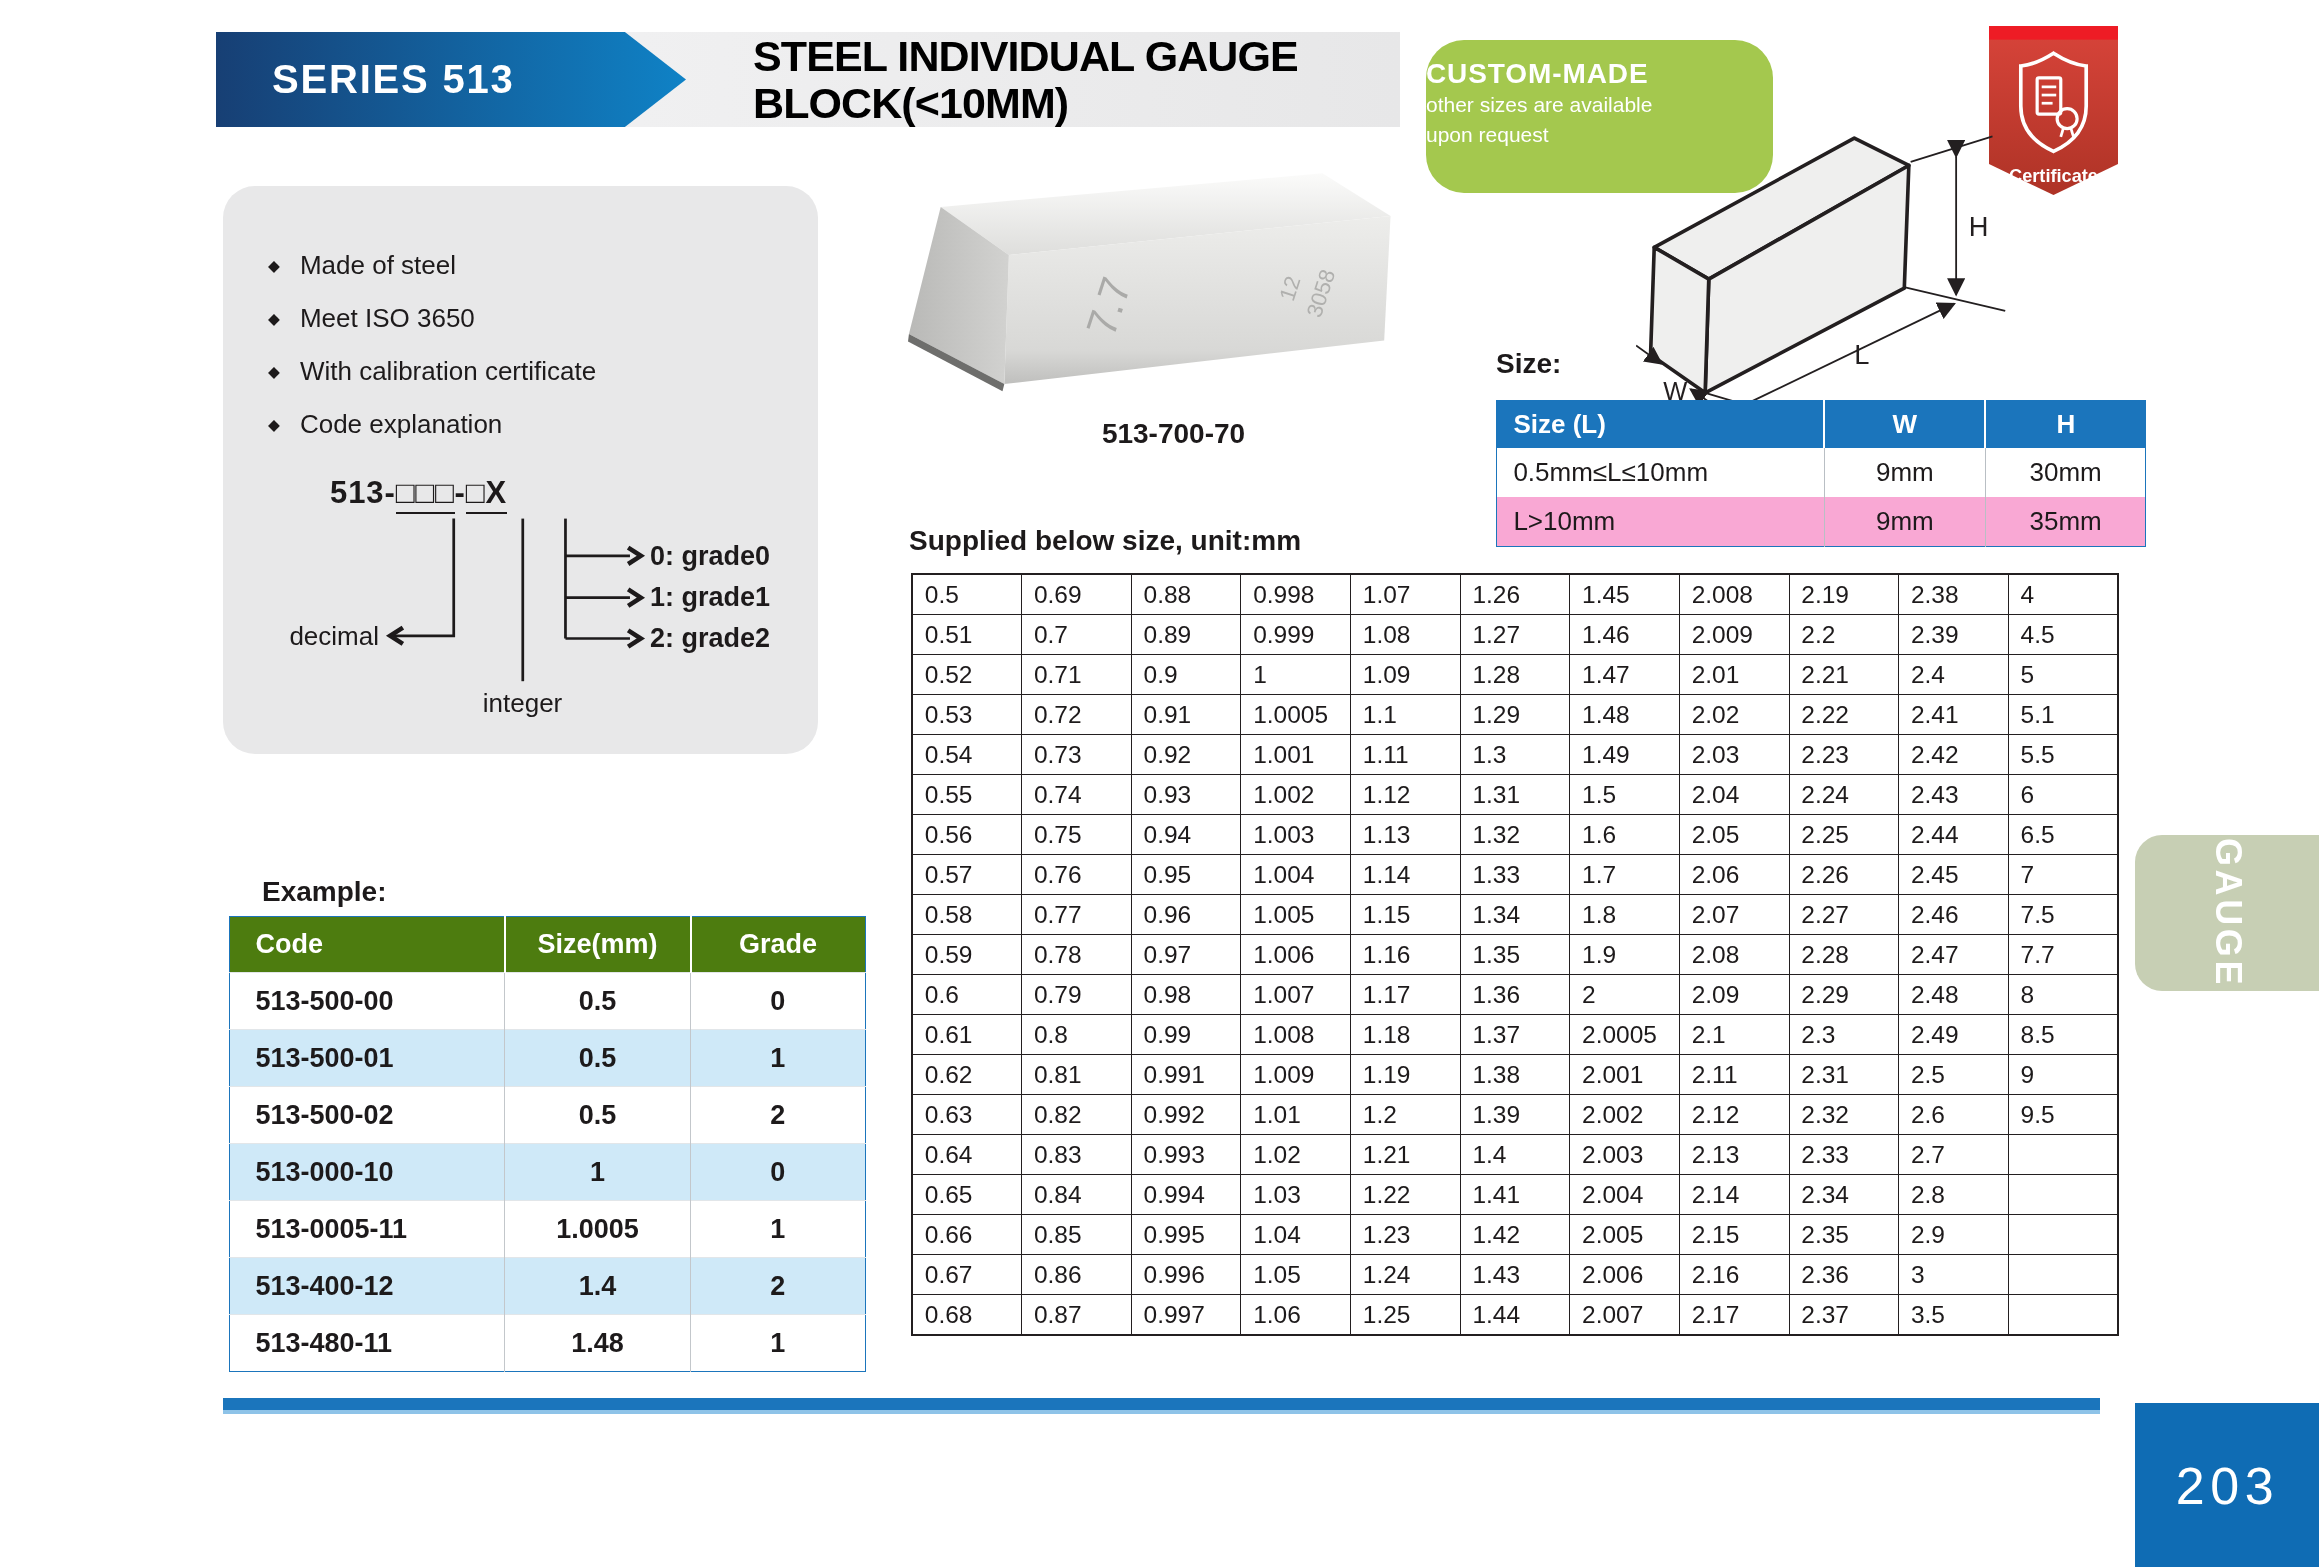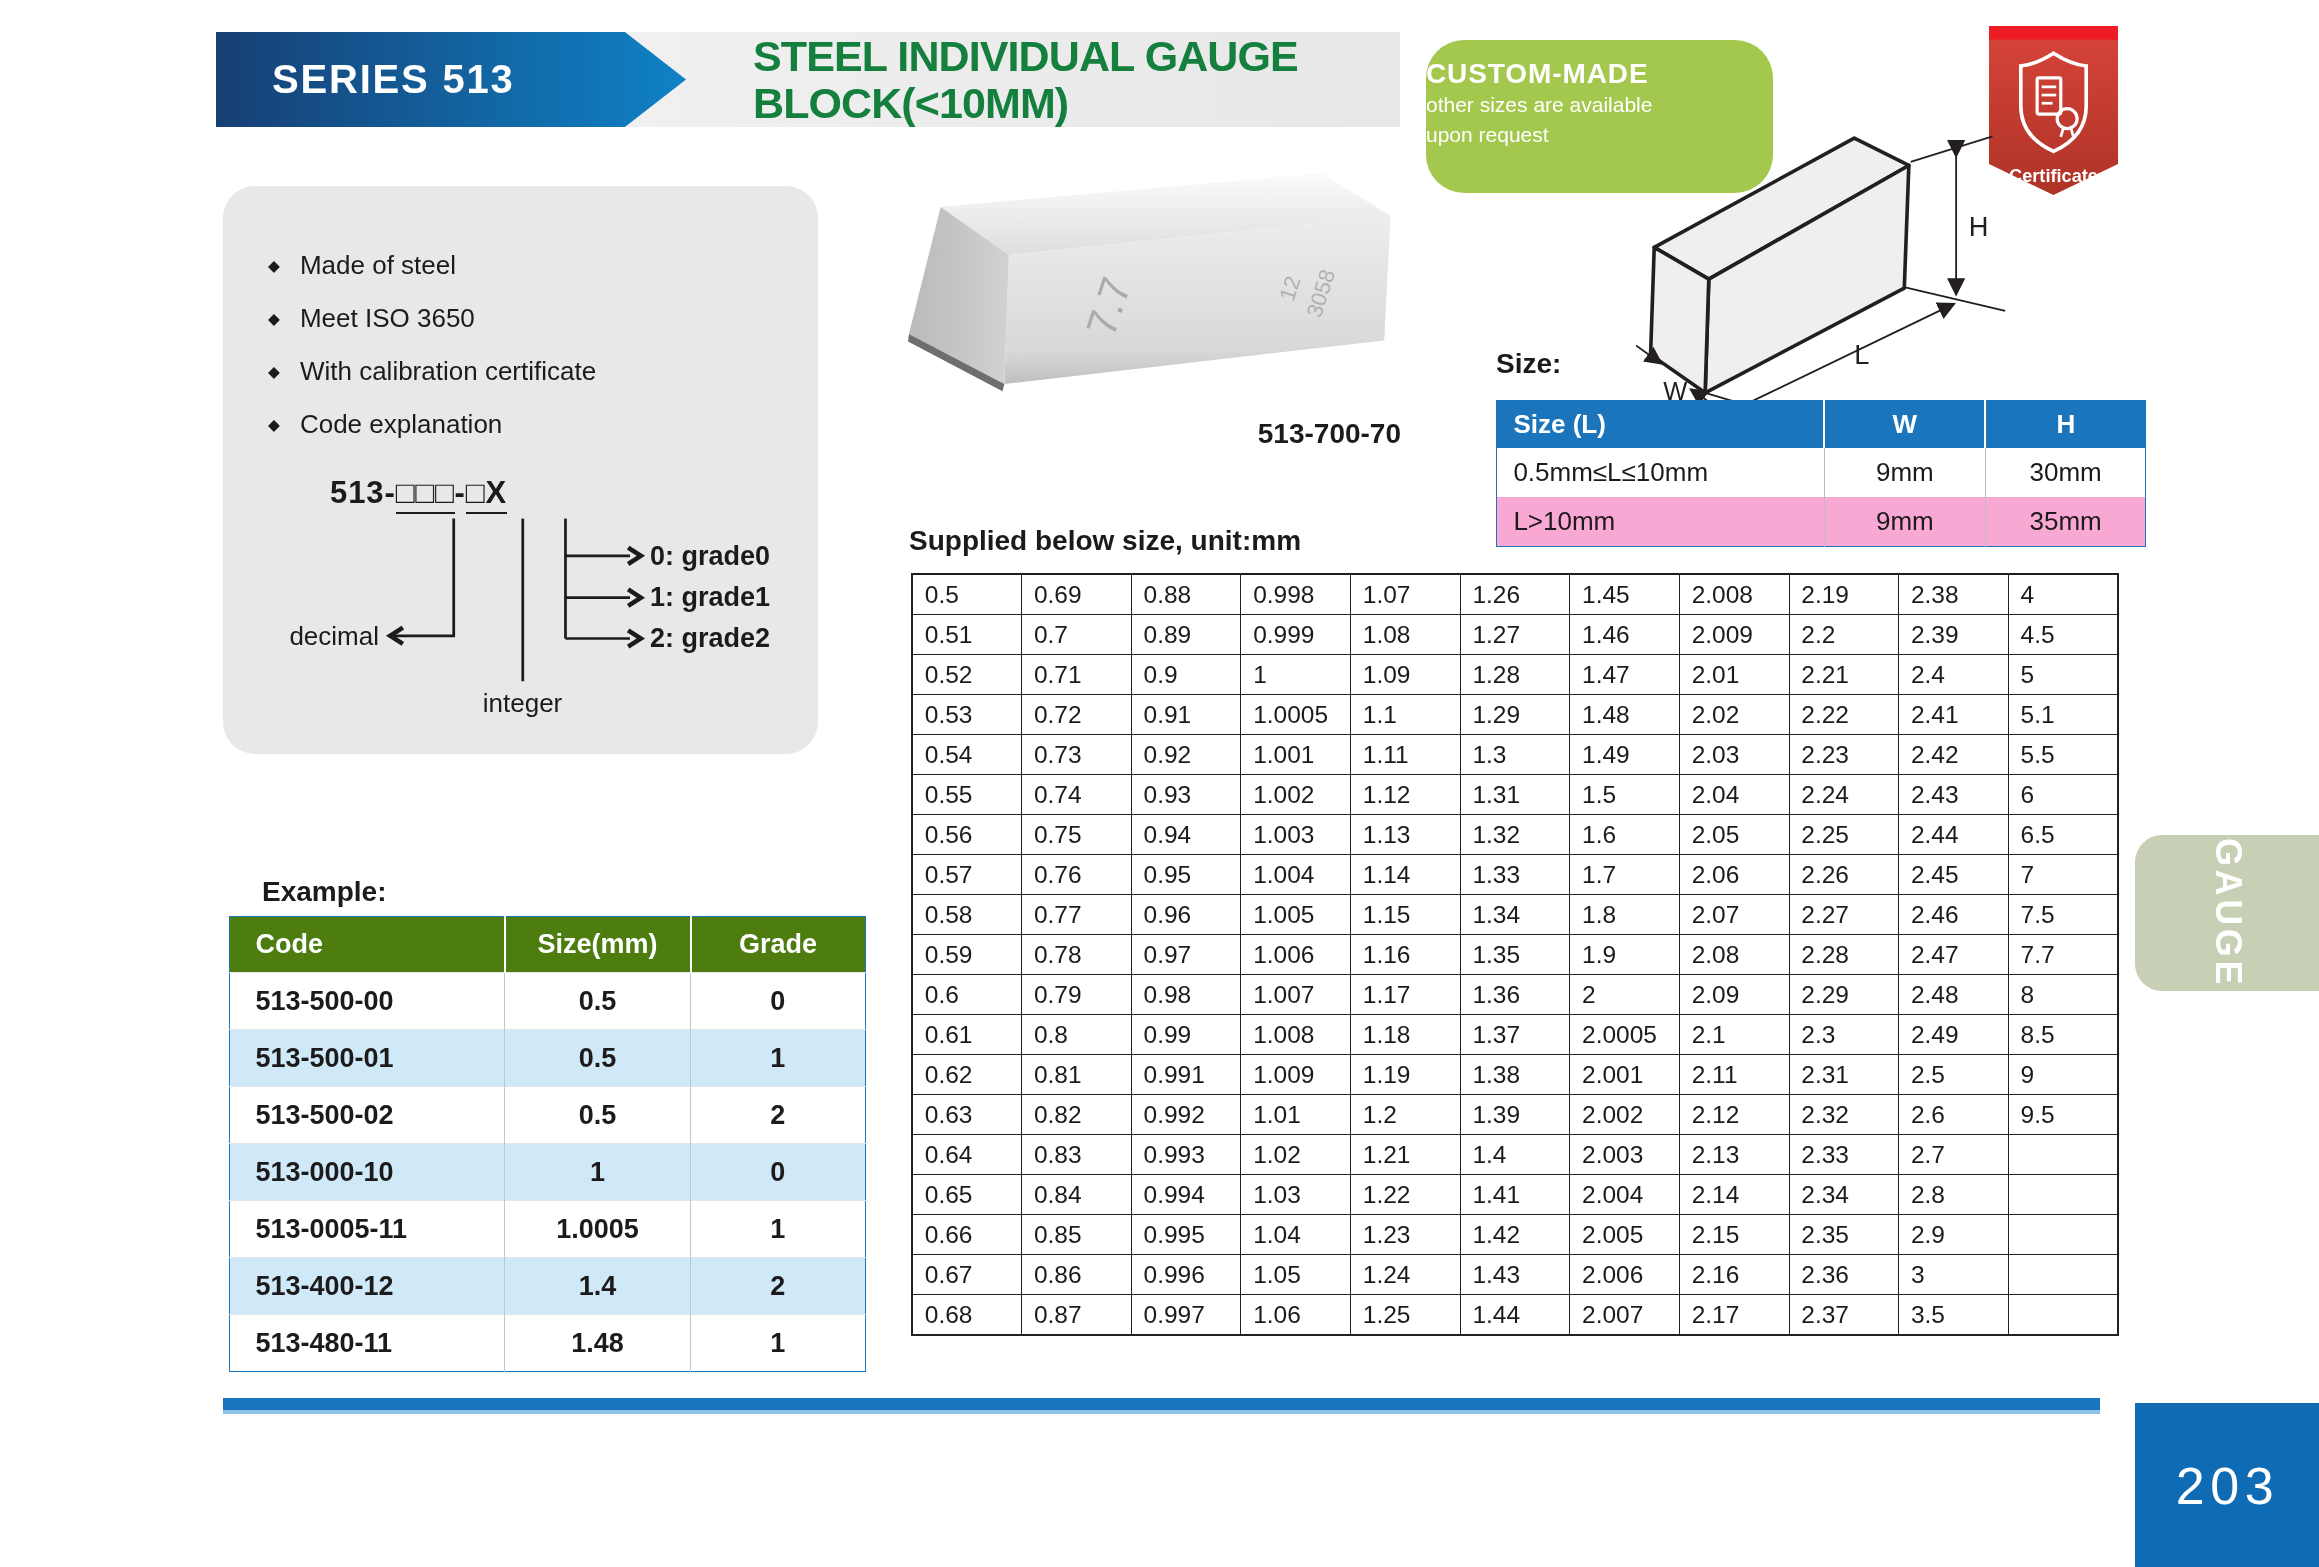--- a/index.html
+++ b/index.html
@@ -9,21 +9,21 @@
 
   
   .title-band{left:216px;top:32px;width:1184px;height:95px;
               background:linear-gradient(to right,#f5f5f6,#e7e7e8);}
   .series-arrow{left:216px;top:32px;width:470px;height:95px;
                 background:linear-gradient(90deg,#173f74,#0f82c6);
                 clip-path:polygon(0 0,87% 0,100% 50%,87% 100%,0 100%);
                 display:flex;align-items:center;}
   .series-label{color:#fff;font-weight:bold;font-size:40px;letter-spacing:1.8px;padding-left:56px;}
   .page-title{left:753px;top:33px;width:655px;font-weight:bold;font-size:43px;line-height:47px;
-              letter-spacing:-0.9px;color:#15803d;}
+              letter-spacing:-0.9px;color:#000000;}
 
   
   .bubble{left:1426px;top:40px;width:347px;height:153px;border-radius:38px;background:#a4c84e;
           color:#fff;}
   .bubble-title{font-size:28px;font-weight:bold;margin-top:18px;letter-spacing:0.9px;}
   .bubble-line{font-size:21px;line-height:30px;}
 
   
   .cert{left:1989px;top:25.5px;width:129px;height:169px;}
 
@@ -34,21 +34,21 @@
   .feature-item .diamond{font-size:15.5px;margin-right:20px;}
   .code-line{position:absolute;left:107px;top:289px;font-size:31px;font-weight:bold;letter-spacing:0.9px;}
   .code-line .grp{border-bottom:2.7px solid #1d1a1b;padding-bottom:1.8px;}
   .diagram-svg{position:absolute;left:0;top:0;width:595px;height:568px;}
   .decimal-label{position:absolute;left:27px;top:435px;width:129px;text-align:right;font-size:26px;}
   .integer-label{position:absolute;left:227px;top:502px;width:145px;text-align:center;font-size:26px;}
   .grade-label{position:absolute;left:427px;font-size:27px;font-weight:bold;}
 
   
   .photo{left:886px;top:166px;width:532px;height:229px;}
-  .photo-caption{left:946px;top:418px;width:455px;text-align:right;font-size:28px;font-weight:bold;}
+  .photo-caption{left:946px;top:418px;width:455px;text-align:center;font-size:28px;font-weight:bold;}
 
   
   .size-label{left:1496px;top:348px;font-size:28px;font-weight:bold;}
   .drawing{left:1636px;top:120px;width:382px;height:291px;}
   table{border-collapse:collapse;table-layout:fixed;}
   .size-table{position:absolute;left:1496px;top:400px;width:624px;font-size:26px;}
   .size-table th{background:#1b75bc;color:#fff;font-weight:bold;height:45px;border-left:2.7px solid #fff;}
   .size-table th:first-child{border-left:none;text-align:left;padding-left:16.4px;}
   .size-table td{height:47px;border-left:1.8px solid #b9bfc4;text-align:center;}
   .size-table td:first-child{border-left:none;text-align:left;padding-left:16.4px;}

